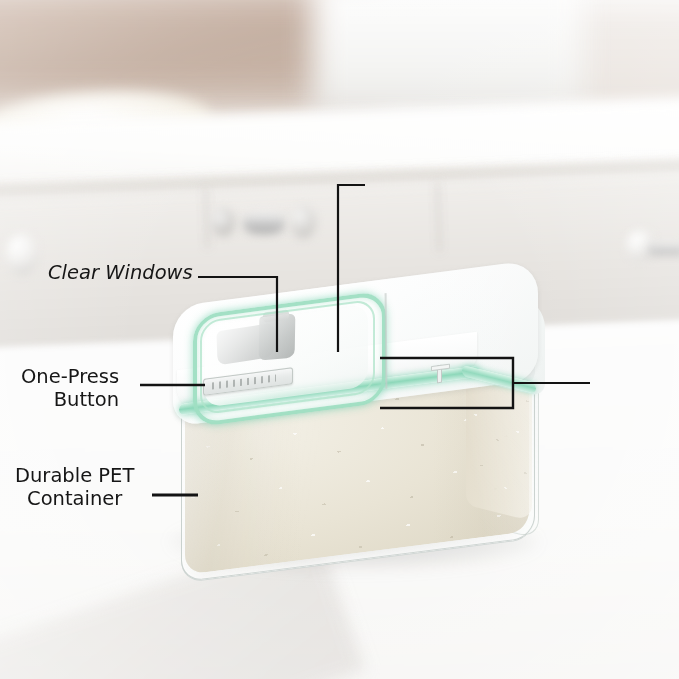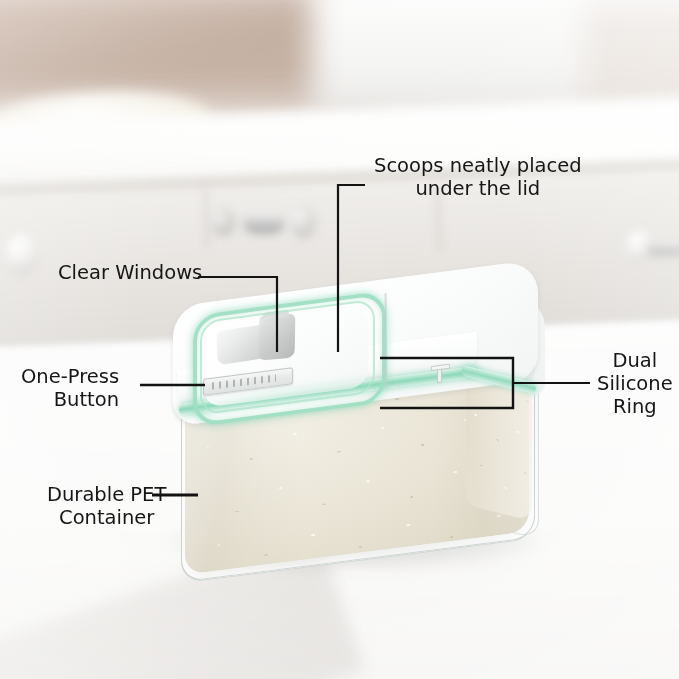--- a/index.html
+++ b/index.html
@@ -572,24 +572,24 @@
   
   .callout {
     position: absolute;
     font-family: "DejaVu Sans", "Liberation Sans", sans-serif;
     font-size: 19.5px;
     line-height: 1.17;
     color: #161616;
     white-space: pre;
   }
   #lbl-scoops   { left: 374px; top: 155px; text-align: center; }
-  #lbl-clear    { left: 58px;  top: 262px; text-align: left; }
+  #lbl-clear    { left: 48px;  top: 262px; text-align: left; font-style: italic; }
   #lbl-press    { left: 21px;  top: 366px; text-align: right; }
   #lbl-dual     { left: 597px; top: 350px; text-align: center; }
-  #lbl-pet      { left: 15px;  top: 484px; text-align: center; margin-left: 32px; }
+  #lbl-pet      { left: 15px;  top: 465px; text-align: center; }
 
   #svg-leads {
     position: absolute;
     left: 0; top: 0;
     width: 679px; height: 679px;
     pointer-events: none;
   }
 </style>
 </head>
 <body>
@@ -677,28 +677,23 @@
 
     <path d="M 140 385 L 205 385" fill="none" stroke="#131313" stroke-width="2.4"></path>
 
     <path d="M 380 358 L 513 358 L 513 408 L 380 408" fill="none" stroke="#131313" stroke-width="2.4"></path>
     <path d="M 513 383 L 590 383" fill="none" stroke="#131313" stroke-width="2.2"></path>
 
     <path d="M 152 495 L 198 495" fill="none" stroke="#131313" stroke-width="3"></path>
   </svg>
 
 
-  <div class="callout" id="lbl-scoops">Scoops neatly placed
-under the lid</div>
 
   <div class="callout" id="lbl-clear">Clear Windows</div>
 
   <div class="callout" id="lbl-press">One-Press
 Button</div>
 
-  <div class="callout" id="lbl-dual">Dual
-Silicone
-Ring</div>
 
   <div class="callout" id="lbl-pet">Durable PET
 Container</div>
 
 </div>
 
 </body></html>

